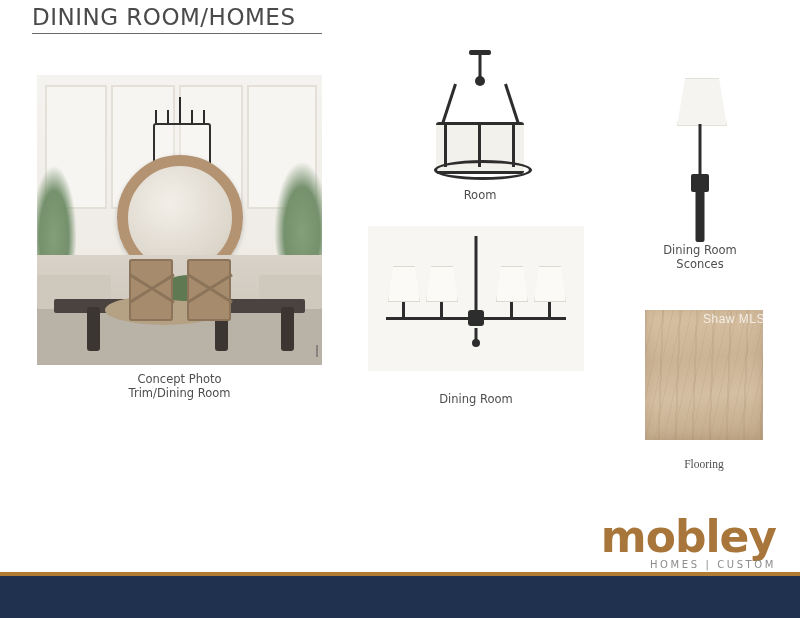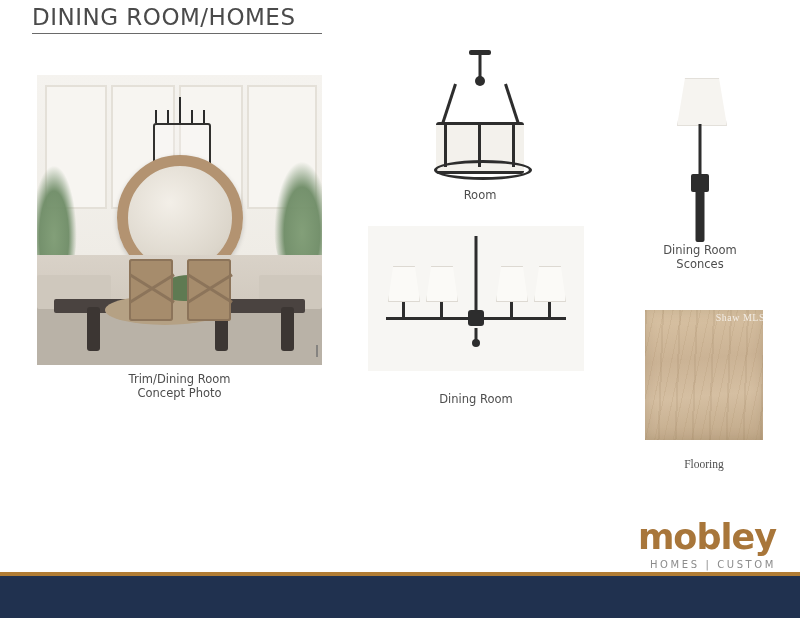--- a/index.html
+++ b/index.html
@@ -163,39 +163,39 @@
   
   .flooring-swatch{
     position:absolute;left:645px;top:310px;width:118px;height:130px;
     background:
       repeating-linear-gradient(102deg, rgba(175,148,112,0.20) 0px, rgba(175,148,112,0.20) 1px, rgba(0,0,0,0) 1px, rgba(0,0,0,0) 9px),
       repeating-linear-gradient(92deg, rgba(140,112,78,0.13) 0px, rgba(140,112,78,0.13) 2px, rgba(0,0,0,0) 2px, rgba(0,0,0,0) 17px),
       linear-gradient(175deg,#d9c3a4 0%,#cbb395 38%,#d5bfa2 65%,#c0a888 100%);
     box-shadow:inset 0 0 12px rgba(120,95,65,.22);
   }
   .fl-watermark{
-    position:absolute;right:-2px;top:2px;font-size:10px;color:rgba(255,255,255,.75);
-    letter-spacing:.5px;font-family:Liberation Serif, serif;
+    position:absolute;right:-2px;top:2px;font-size:12px;color:rgba(255,255,255,.75);
+    letter-spacing:.5px;font-family:Liberation Sans, sans-serif;
   }
 
   
   .footer-bar{
     position:absolute;left:0;bottom:0;width:800px;height:42px;
     background:#20314f;
   }
   .footer-accent{
     position:absolute;left:0;bottom:42px;width:800px;height:4px;
     background:#b07c34;
   }
   .logo{
     position:absolute;right:24px;bottom:48px;text-align:right;
   }
   .logo-word{
     font-family:"DejaVu Sans", sans-serif;
-    font-size:35px;font-weight:700;color:#a8763a;letter-spacing:-1px;line-height:40px;
+    font-size:44px;font-weight:700;color:#a8763a;letter-spacing:-1px;line-height:40px;
   }
   .logo-sub{
     font-family:"DejaVu Sans", sans-serif;
     font-size:10px;letter-spacing:2.6px;color:#8c8c8c;margin-top:2px;
   }
 </style>
 </head>
 <body>
 
 <div class="page-title">DINING ROOM/HOMES</div>
@@ -245,22 +245,22 @@
       <div class="x2"></div>
     </div>
   <div class="cp-chair" style="left:150px;">
       <div class="x1"></div>
       <div class="x2"></div>
     </div>
 
   <div class="cp-mark"></div>
 </div>
 <div class="caption" style="left:37px;top:372px;width:285px;">
+  <div>Concept Photo</div>
   <div>Trim/Dining Room</div>
-  <div>Concept Photo</div>
 </div>
 
 <div class="foyer-fixture">
   <div class="ff-canopy"></div>
   <div class="ff-rod"></div>
   <div class="ff-knob"></div>
   <div class="ff-arm" style="left:34px;transform:rotate(18deg);transform-origin:top center;"></div>
   <div class="ff-arm" style="left:84px;transform:rotate(-18deg);transform-origin:top center;"></div>
   <div class="ff-drum"></div>
   <div class="ff-vert" style="left:24px;"></div>

